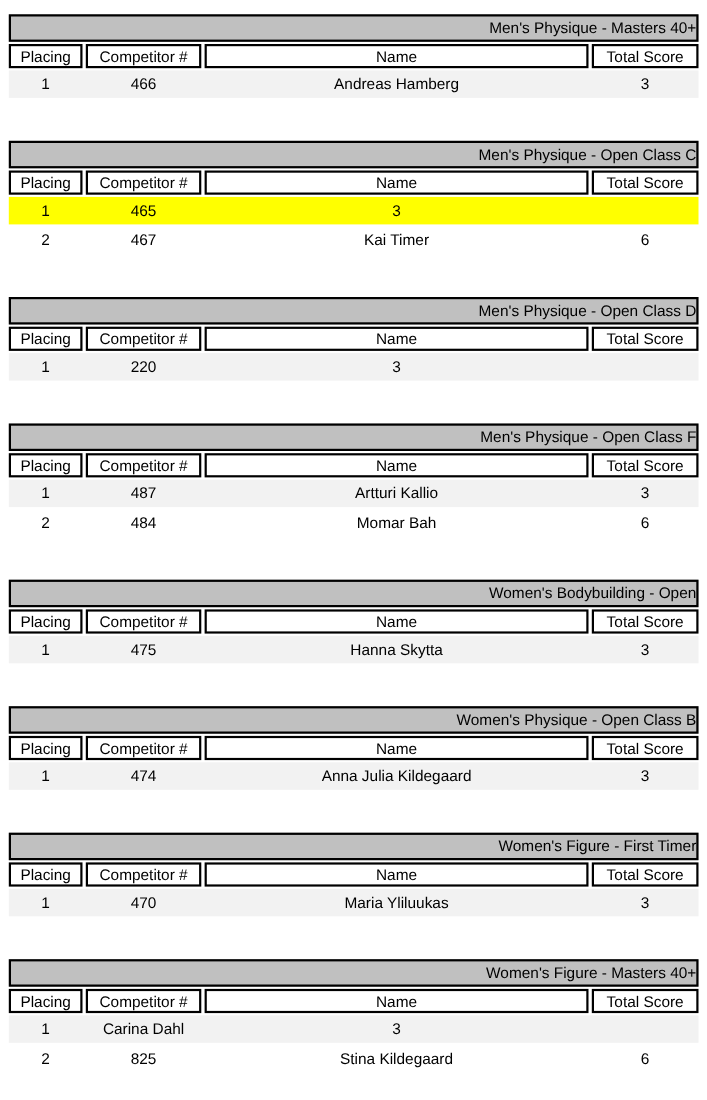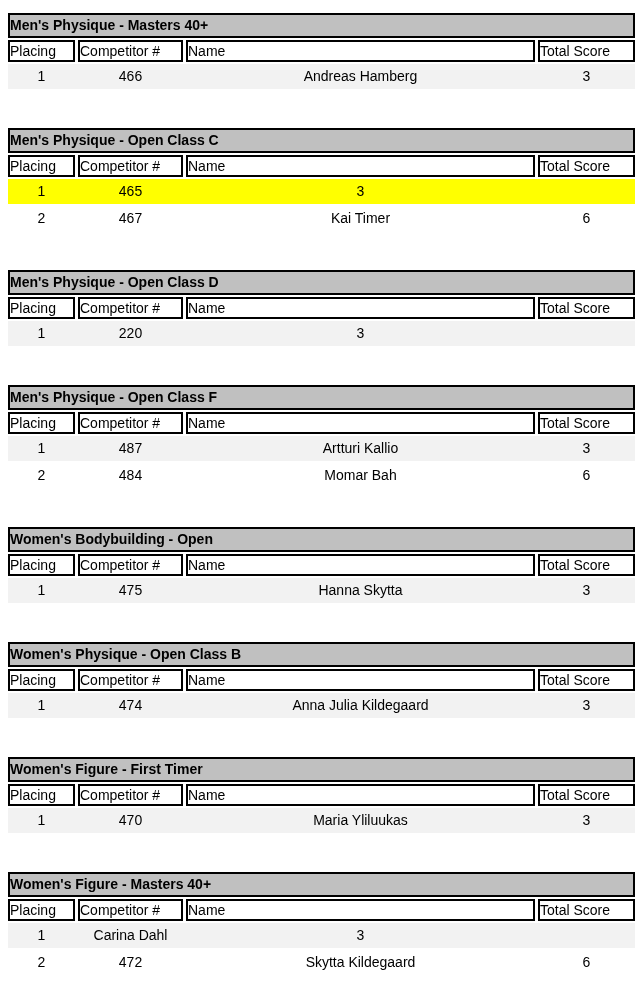--- a/index.html
+++ b/index.html
@@ -15,35 +15,36 @@
     width:643px; height:1000px; overflow:hidden;
     font-family:"Liberation Sans","DejaVu Sans",sans-serif;
     font-size:14px; color:var(--text);
     padding:13px 8px 0 8px;
   }
   .results-table{ width:627px; margin-bottom:39px; }
   .title-bar{
     width:100%;
     border:2px solid var(--border);
     background:var(--title-bg);
-    text-align:left;
-    font-weight:bold;
+    text-align:right;
+    font-weight:normal;
     line-height:17px;
     padding:2px 0;
     margin-bottom:2px;
   }
   .header-row{
     display:grid;
     grid-template-columns:67px 105px 349px 97px;
     column-gap:3px;
     margin-bottom:2px;
   }
   .header-cell{
     border:2px solid var(--border);
     background:#ffffff;
+    text-align:center;
     line-height:16px;
     padding:1px 0;
     white-space:nowrap;
     overflow:hidden;
   }
   .rows{ width:100%; }
   .data-row{
     display:grid;
     grid-template-columns:67px 105px 349px 97px;
     column-gap:3px;
@@ -212,19 +213,19 @@
     </div>
     <div class="rows">
   <div class="data-row">
     <div class="cell col-placing">1</div>
     <div class="cell col-name">Carina Dahl</div>
     <div class="cell col-score">3</div>
   </div>
 
   <div class="data-row">
     <div class="cell col-placing">2</div>
-    <div class="cell col-competitor">472</div>
-    <div class="cell col-name">Skytta Kildegaard</div>
+    <div class="cell col-competitor">825</div>
+    <div class="cell col-name">Stina Kildegaard</div>
     <div class="cell col-score">6</div>
   </div>
 </div>
   </section>
 </div>
 
 </body></html>

